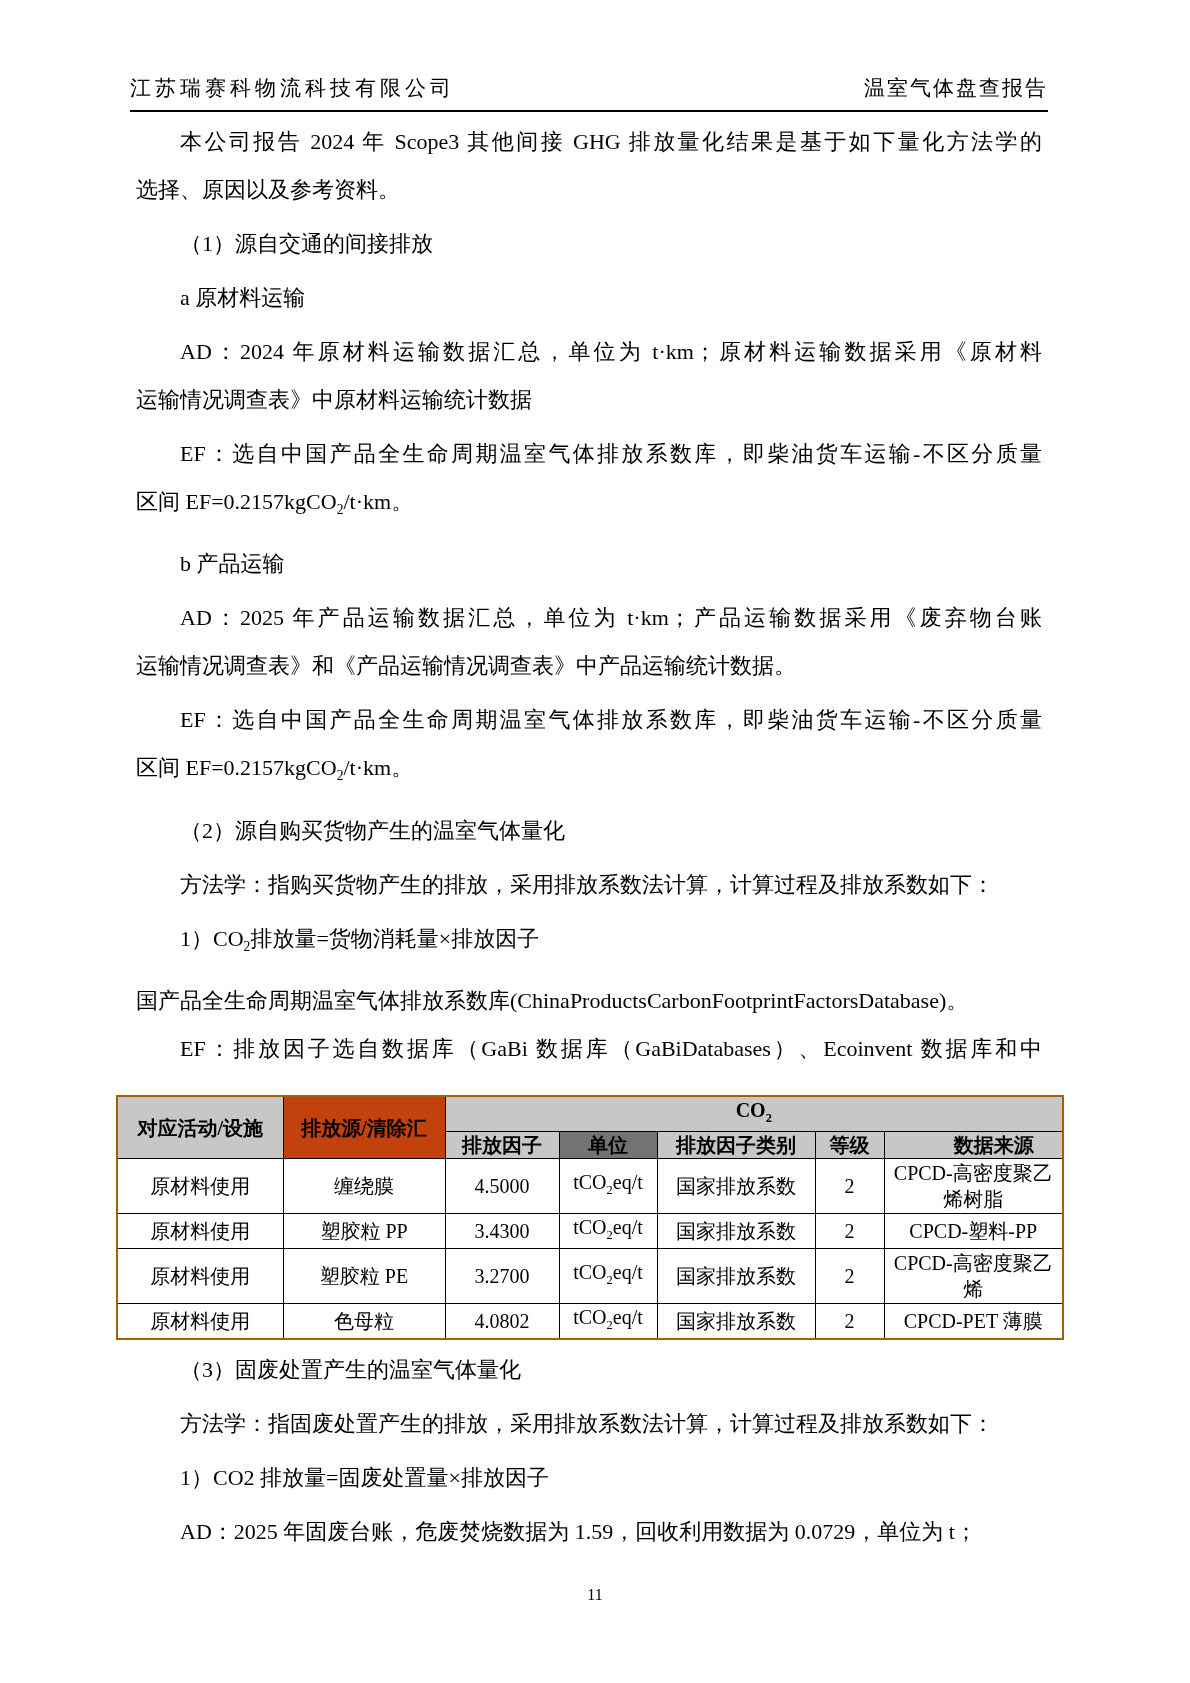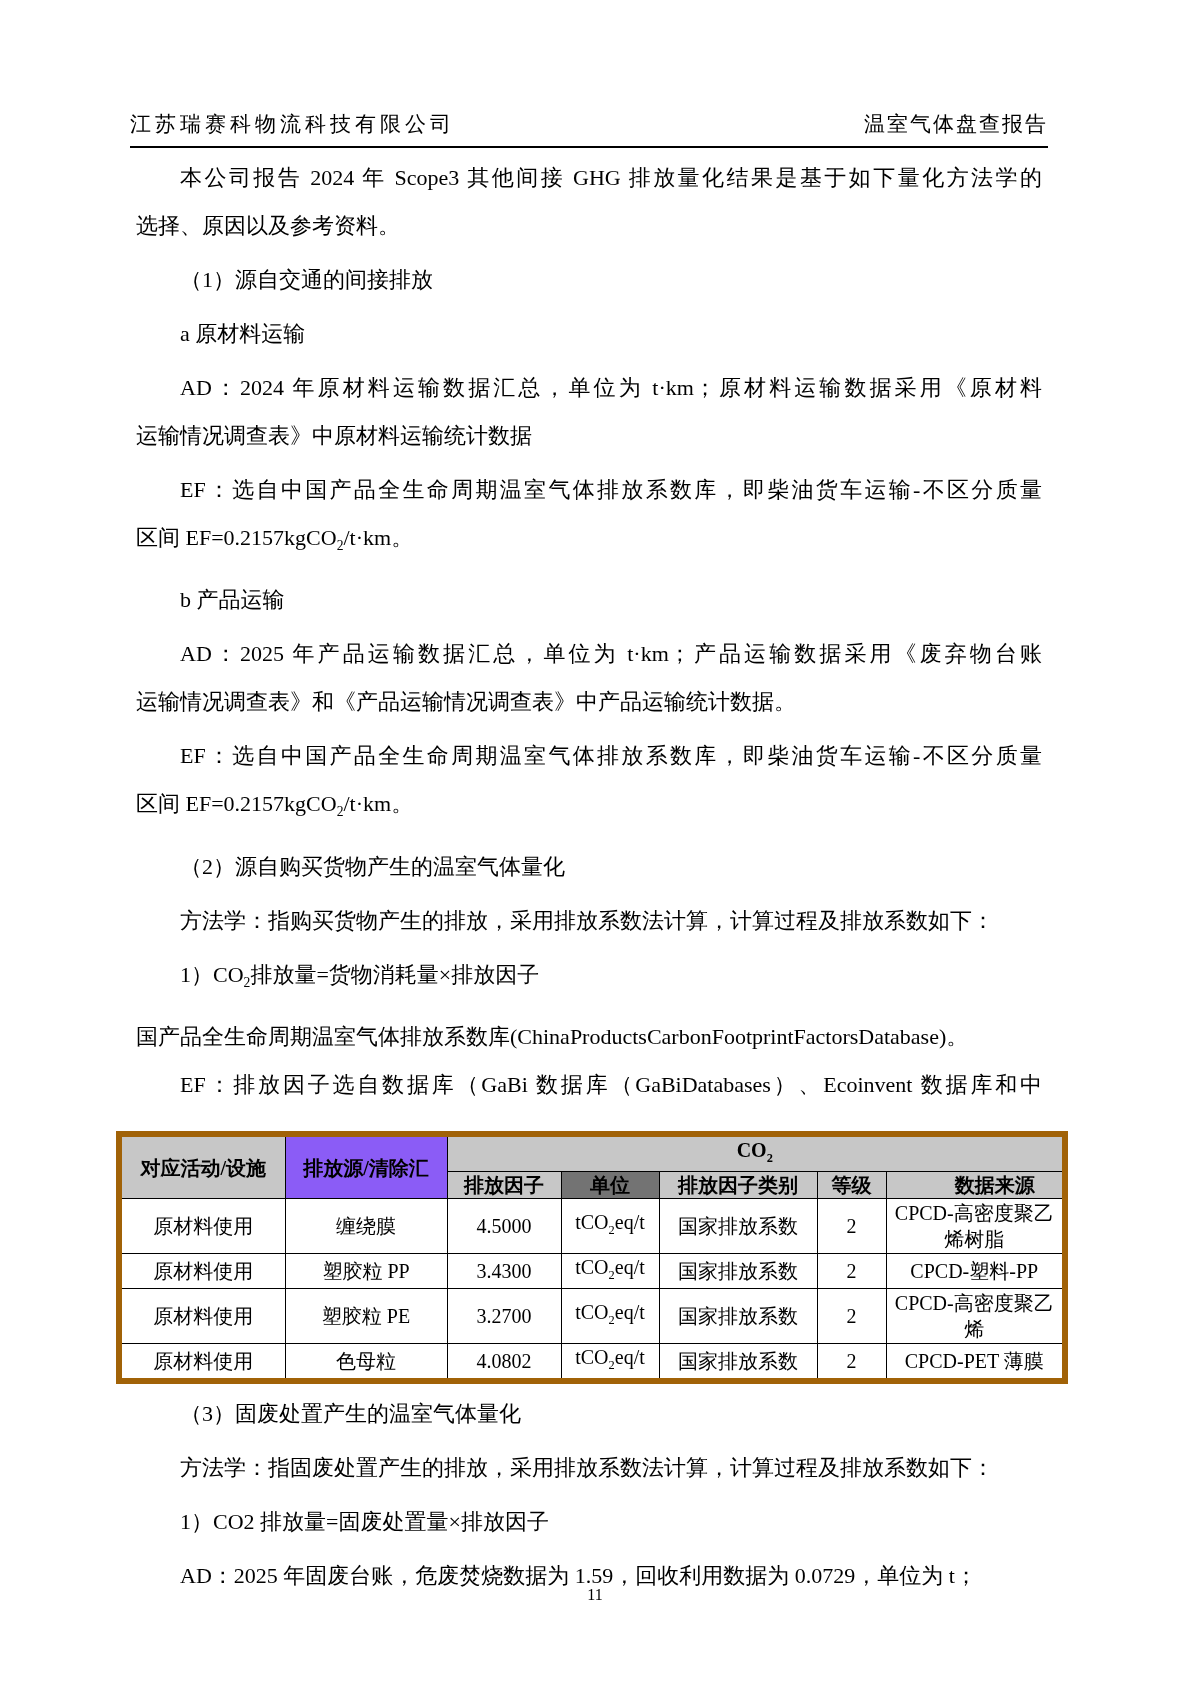--- a/index.html
+++ b/index.html
@@ -11,32 +11,32 @@
     font-family:"Liberation Serif","DejaVu Serif",serif;
     overflow:hidden;
   }
   .page{padding:76px 142px 0 130px;}
   .page-header{
     display:flex;justify-content:space-between;align-items:flex-end;
     font-size:21px;line-height:25px;
     padding-bottom:9px;
     border-bottom:2px solid #000;
   }
-  .hdr-left{letter-spacing:4px;margin-top:36px;}
+  .hdr-left{letter-spacing:4px;}
   .hdr-right{letter-spacing:2px;}
   .content{width:918px;}
   .para{margin:6px;}
   .line{font-size:22px;line-height:48px;min-height:48px;text-align:left;}
   .line.indent{text-indent:44px;}
   .line.jfull{text-align:justify;text-align-last:justify;}
   sub{font-size:0.62em;}
   table.ef{
     border-collapse:collapse;table-layout:fixed;
     width:946px;margin-left:-14px;margin-top:22px;
-    border:6px solid #a16207;
+    border:2px solid #a16207;
   }
   table.ef th,table.ef td{
     border:1px solid #000;
     font-size:20px;line-height:26px;
     text-align:center;vertical-align:middle;
     padding:0 4px;overflow:hidden;
   }
   table.ef th{font-weight:bold;}
   thead tr{height:27px;}
   tbody tr:nth-child(1){height:55px;}
@@ -113,21 +113,21 @@
           <col style="width:162px">
           <col style="width:114px">
         <col style="width:98px">
           <col style="width:158px">
           <col style="width:69px">
           <col style="width:179px">
       </colgroup>
       <thead id="ef-head">
           <tr>
             <th rowspan="2" style="background: rgb(199, 199, 199);">对应活动/设施</th>
-            <th rowspan="2" style="background: #8b5cf6;">排放源/清除汇</th>
+            <th rowspan="2" style="background: #c2410c;">排放源/清除汇</th>
             <th colspan="5" style="background: rgb(199, 199, 199);">CO<sub>2</sub></th>
           </tr>
           <tr>
             <th style="background: rgb(199, 199, 199); margin-top: 20px;">排放因子</th>
             <th style="background: #737373;">单位</th>
             <th style="background: rgb(199, 199, 199);">排放因子类别</th>
             <th style="background: rgb(199, 199, 199);">等级</th>
             <th style="background: rgb(199, 199, 199); padding-left: 45px;">数据来源</th>
           </tr>
         </thead>

